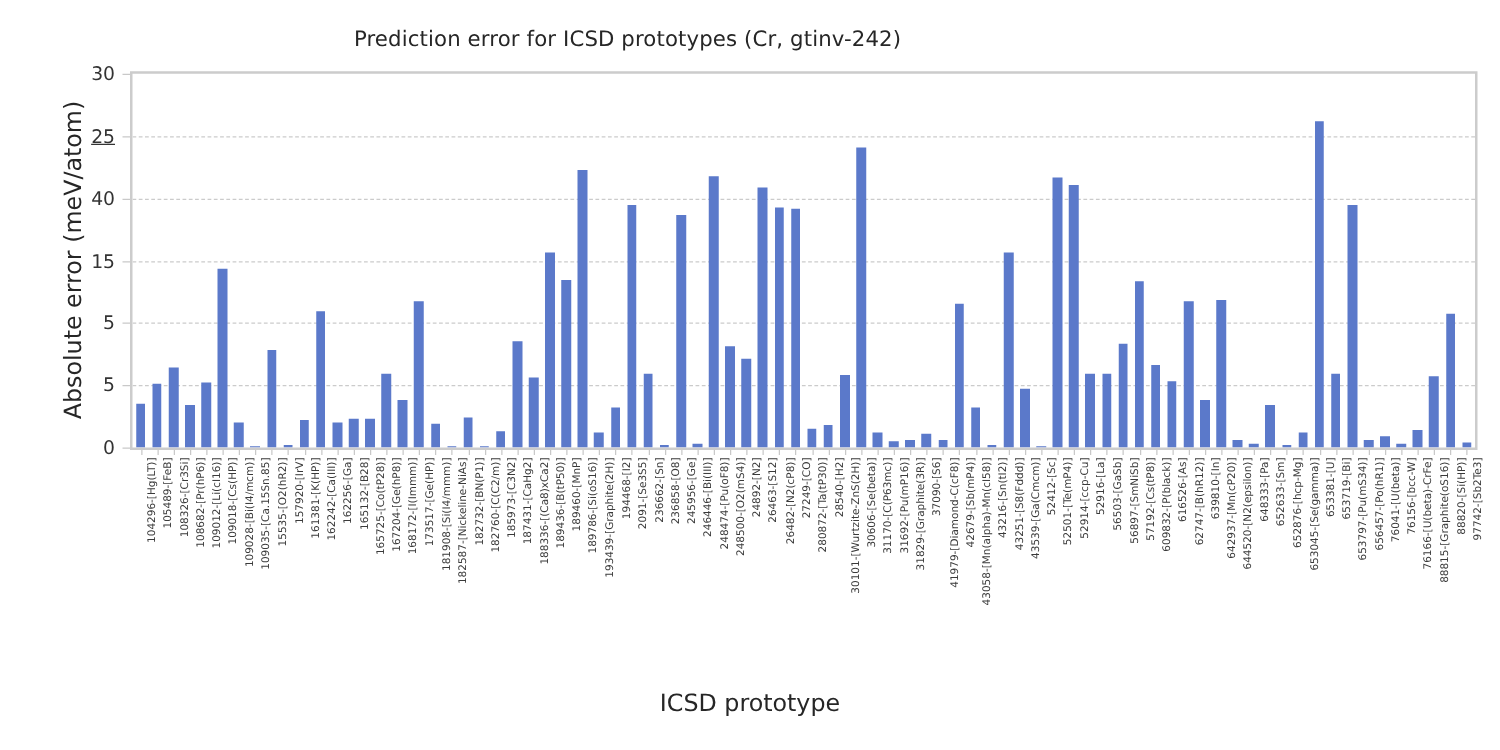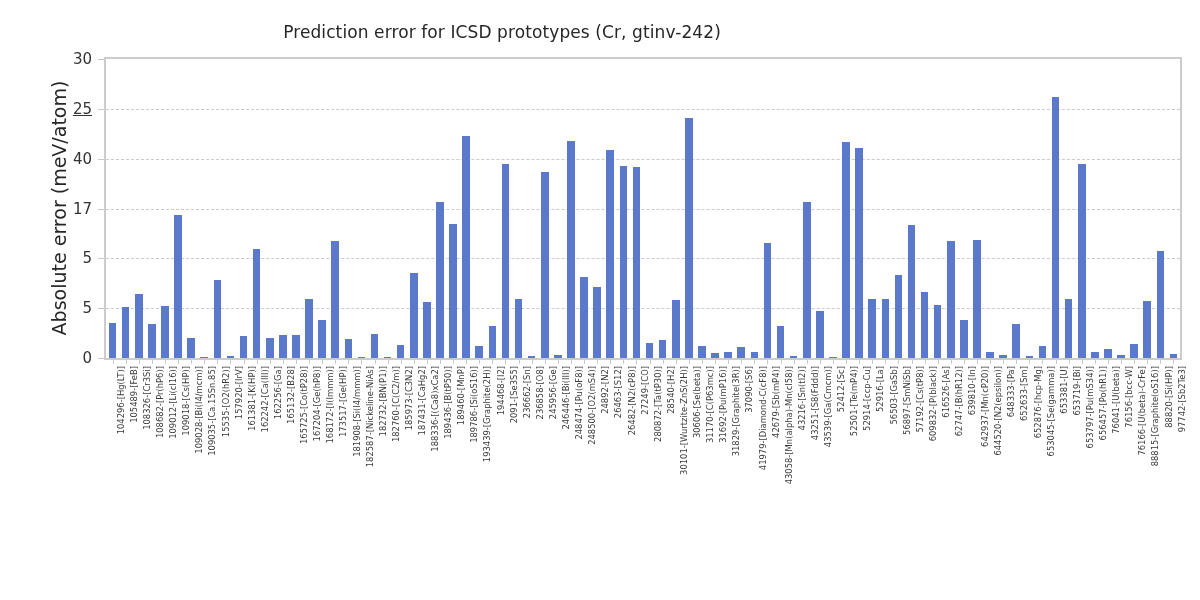--- a/index.html
+++ b/index.html
@@ -125,29 +125,30 @@
 </style>
 </head>
 <body>
 
 <div id="figure">
 
   <div id="chart-title">Prediction error for ICSD prototypes (Cr, gtinv-242)</div>
 
   <div id="ylabel">Absolute error (meV/atom)</div>
 
+  <div id="xlabel">ICSD prototype</div>
 
   <div id="ytick-container">
       <div class="ytick-label" style="top: 358px;">0</div>
       <div class="ytick-mark" style="top: 358px;"></div>
       <div class="ytick-label" style="top: 308.167px;">5</div>
       <div class="ytick-mark" style="top: 308.167px;"></div>
       <div class="ytick-label" style="top: 258.333px;">5</div>
       <div class="ytick-mark" style="top: 258.333px;"></div>
-      <div class="ytick-label" style="top: 208.5px;">17</div>
+      <div class="ytick-label" style="top: 208.5px;">15</div>
       <div class="ytick-mark" style="top: 208.5px;"></div>
       <div class="ytick-label" style="top: 158.667px;">40</div>
       <div class="ytick-mark" style="top: 158.667px;"></div>
       <div class="ytick-label" style="top: 108.833px; text-decoration: underline;">25</div>
       <div class="ytick-mark" style="top: 108.833px;"></div>
       <div class="ytick-label" style="top: 59px;">30</div>
       <div class="ytick-mark" style="top: 59px;"></div>
     </div>
 
   <div id="plot-area">

